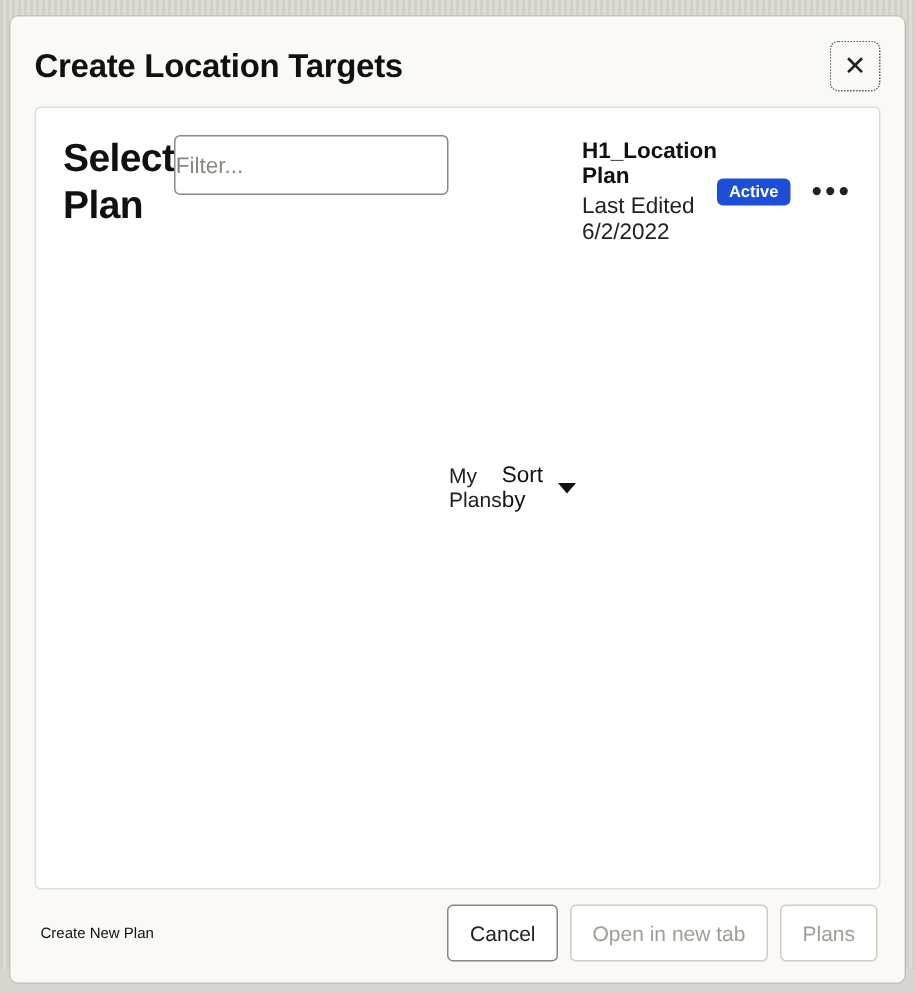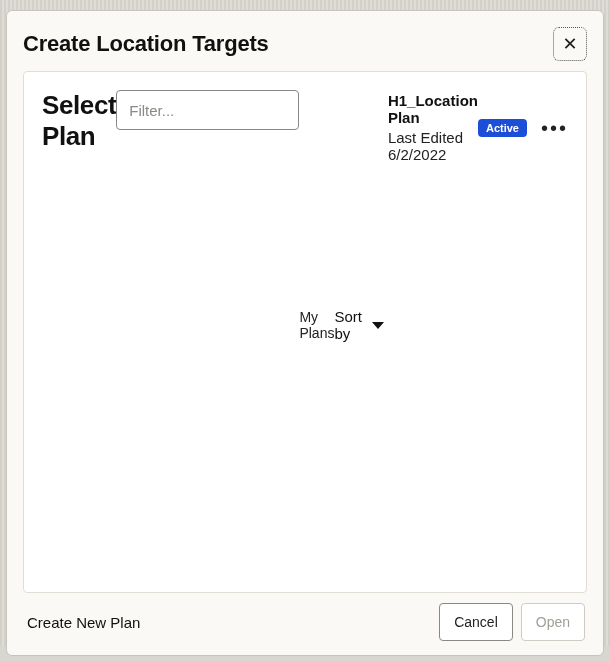--- a/index.html
+++ b/index.html
@@ -68,21 +68,21 @@
       font-weight: 800;
       color: #111;
       letter-spacing: -0.4px;
       margin-bottom: 16px;
     }
     .filter-input {
       width: 100%;
       height: 40px;
       border: 1px solid #8a8882;
       border-radius: 4px;
-      padding: 0 12px;
+      padding: 0 0;
       font-size: 15px;
       color: #333;
       background: #fff;
       margin-bottom: 18px;
     }
     .filter-input::placeholder {
       color: #8a8882;
     }
     .list-header {
       display: flex;
@@ -132,21 +132,21 @@
       line-height: 1;
     }
     .footer {
       margin-top: 8px;
       display: flex;
       align-items: center;
       justify-content: space-between;
       padding: 2px 2px 0 4px;
     }
     .create-link {
-      font-size: 15px;
+      font-size: 10px;
       color: #111;
       cursor: pointer;
     }
     .btn-row { display: flex; gap: 8px; }
     .btn {
       height: 38px;
       padding: 0 14px;
       border: 1px solid #8a8882;
       background: #fff;
       border-radius: 4px;
@@ -200,18 +200,19 @@
           </div>
         </div>
       </div>
 
     </div>
 
     <div class="footer">
       <div class="create-link">Create New Plan</div>
       <div class="btn-row">
         <button class="btn">Cancel</button>
-        <button class="btn disabled">Open</button>
+        <button class="btn disabled">Open in new tab</button>
+        <button class="btn disabled">Plans</button>
       </div>
     </div>
 
   </div>
 </div>
 
 </body></html>

